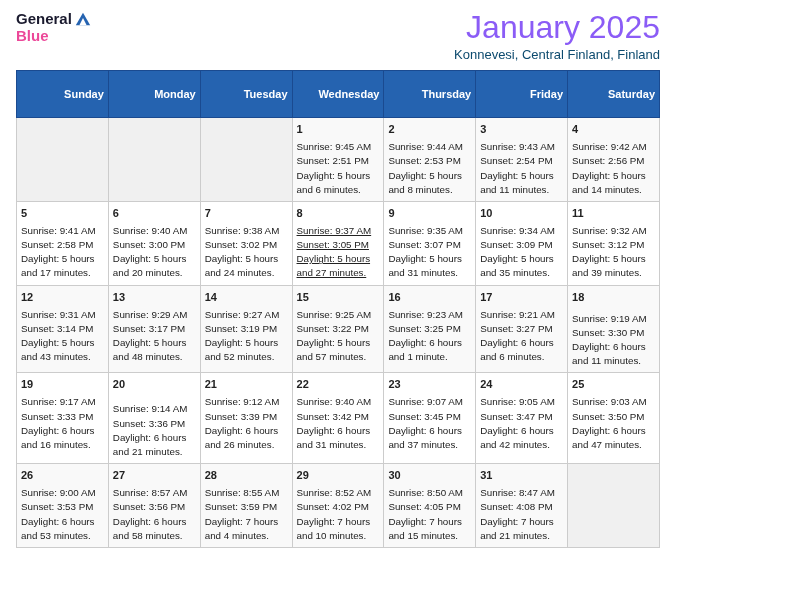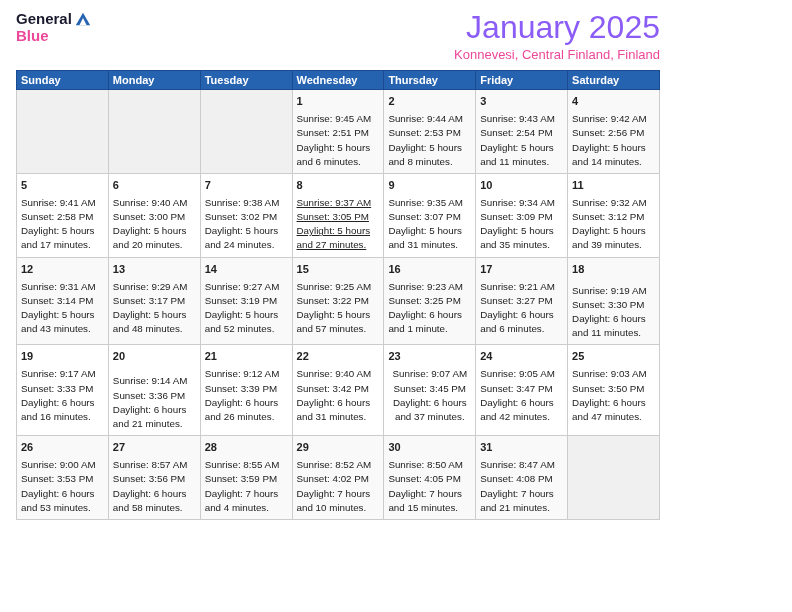--- a/index.html
+++ b/index.html
@@ -53,36 +53,36 @@
       text-align: right;
     }
     .title-month {
       font-size: 32px;
       font-weight: normal;
       color: #8b5cf6;
       line-height: 1.1;
     }
     .title-location {
       font-size: 13px;
-      color: #ec4899;
+      color: #0c4a6e;
       margin-top: 2px;
     }
     
     .calendar-table {
       width: 100%;
       border-collapse: collapse;
       font-size: 10.5px;
     }
     .calendar-table thead tr th {
       background: #2563b0;
       color: #fff;
       font-weight: bold;
       font-size: 11px;
-      padding: 3px 4px;
-      text-align: left;
+      padding: 17px 4px;
+      text-align: right;
       border: 1px solid #1a4a90;
       margin-top: 32px;
     }
     .calendar-table tbody tr td {
       vertical-align: top;
       border: 1px solid #ccc;
       padding: 4px 4px 4px 4px;
       min-height: 70px;
       height: 80px;
       width: calc(100%/7);
@@ -306,21 +306,21 @@
           </td>
           <td>
             <span class="day-number">22</span>
             <div class="day-detail" style="white-space: pre-line;">Sunrise: 9:40 AM
 Sunset: 3:42 PM
 Daylight: 6 hours
 and 31 minutes.</div>
           </td>
           <td>
             <span class="day-number">23</span>
-            <div class="day-detail" style="white-space: pre-line; text-align: center;">Sunrise: 9:07 AM
+            <div class="day-detail" style="white-space: pre-line;">Sunrise: 9:07 AM
 Sunset: 3:45 PM
 Daylight: 6 hours
 and 37 minutes.</div>
           </td>
           <td>
             <span class="day-number">24</span>
             <div class="day-detail" style="white-space: pre-line;">Sunrise: 9:05 AM
 Sunset: 3:47 PM
 Daylight: 6 hours
 and 42 minutes.</div>

